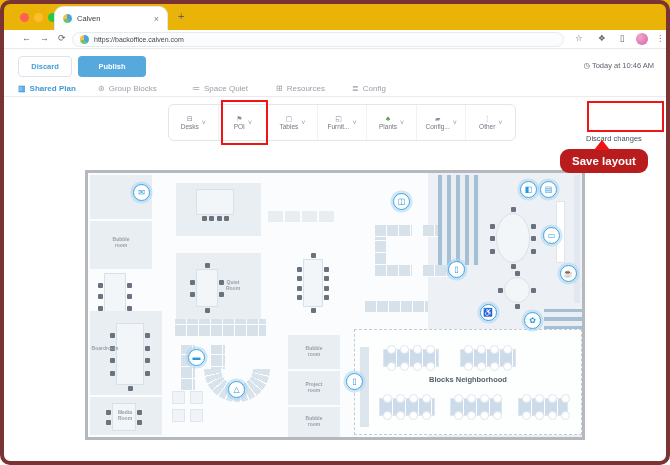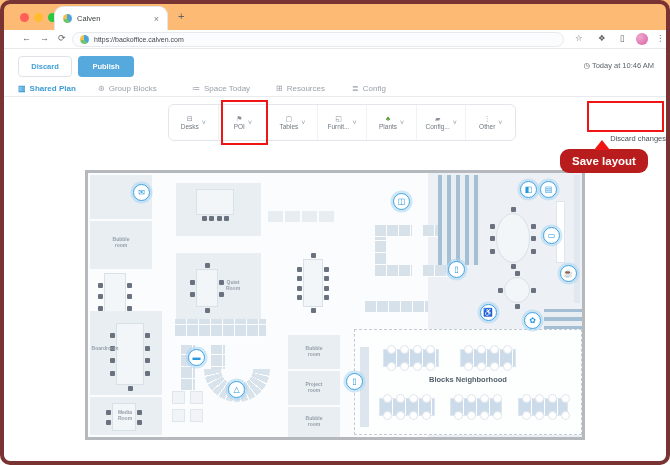--- a/index.html
+++ b/index.html
@@ -1,57 +1,57 @@
 <!DOCTYPE html>
 <html><head>
 <meta charset="utf-8">
 <style>
   * { margin:0; padding:0; box-sizing:border-box; }
   html,body { width:670px; height:465px; background:#fff; font-family:"Liberation Sans", sans-serif; }
   .shot { position:relative; width:670px; height:465px; background:#fff; overflow:hidden; }
   .frame { position:absolute; inset:0; border:4px solid #7a3333; border-radius:10px; pointer-events:none; z-index:90; }
 
   
-  .tabstrip { position:absolute; left:0; top:0; width:670px; height:30px; background:#fdba74; }
+  .tabstrip { position:absolute; left:0; top:0; width:670px; height:30px; background:#eab308; }
   .light { position:absolute; top:13px; width:9px; height:9px; border-radius:50%; }
   .tab { position:absolute; left:54px; top:6px; width:114px; height:24px; border:1px solid #e3e6ea; border-bottom:none; border-radius:9px 9px 0 0; background:#fff; display:flex; align-items:center; gap:5px; padding:0 8px; }
   .favicon { width:9px; height:9px; border-radius:50%; background:conic-gradient(#4aa4dc 0 40%, #6fc26f 40% 70%, #f4c04a 70% 100%); flex:none; }
   .tabtitle { font-size:7.5px; color:#3c4043; flex:1; }
   .tabclose { font-size:9px; color:#80868b; cursor:pointer; }
   .newtab { position:absolute; left:178px; top:10px; font-size:11px; color:#5f6368; }
   .urlrow { position:absolute; left:0; top:30px; width:670px; height:19px; background:#fff; border-bottom:1px solid #e7e9ec; }
   .navbtn { position:absolute; top:3px; font-size:9px; color:#5f6368; }
   .urlpill { position:absolute; left:72px; top:2px; width:492px; height:15px; border:1px solid #e7eaed; background:#fbfcfd; border-radius:8px; display:flex; align-items:center; gap:5px; padding:0 7px; }
   .urltext { font-size:7px; color:#45494e; }
   .chromeicon { position:absolute; top:3px; font-size:8.5px; color:#5f6368; }
   .avatar { position:absolute; left:636px; top:3px; width:12px; height:12px; border-radius:50%; background:radial-gradient(circle at 35% 35%, #f0a7cd, #d75fa5); }
 
   
   .appbar { position:absolute; left:0; top:49px; width:670px; height:34px; background:#fff; }
   .btn { border-radius:4px; font-size:7.5px; font-weight:bold; cursor:pointer; font-family:inherit; }
   .btn-discard { position:absolute; left:18px; top:7px; width:54px; height:21px; background:#fff; border:1px solid #dfe3e7; color:#3f9fd8; }
-  .btn-publish { position:absolute; left:78px; top:7px; width:56px; height:21px; background:#55a9dc; border:none; color:#fff; }
+  .btn-publish { position:absolute; left:78px; top:7px; width:68px; height:21px; background:#55a9dc; border:none; color:#fff; }
   .location { position:absolute; left:0; top:12px; width:670px; text-align:center; font-size:8px; color:#5a636c; }
   .timestamp { position:absolute; right:16px; top:12px; font-size:7.5px; color:#5a636c; }
   .navrow { position:absolute; left:0; top:83px; width:670px; height:14px; border-bottom:1px solid #e9ebee; background:#fff; }
   .navtab { position:absolute; top:1px; display:flex; gap:4px; align-items:center; font-size:8px; color:#9aa1aa; cursor:pointer; }
   .navtab .nicon { font-size:8px; }
   .navtab.active { color:#3d9bd6; font-weight:bold; }
 
   
   .palette { position:absolute; left:168px; top:104px; width:348px; height:37px; background:#fff; border:1px solid #e3e6ea; border-radius:6px; display:flex; z-index:5; }
   .tool { flex:1; display:flex; align-items:center; justify-content:center; gap:3px; border-right:1px solid #f0f2f4; cursor:pointer; }
   .tool:last-child { border-right:none; }
   .tool .col { display:flex; flex-direction:column; align-items:center; gap:1px; }
   .tool .ticon { font-size:7px; color:#8a929c; line-height:1; }
   .tool .ticon.green { color:#5a9e3d; }
   .tool .tlabel { font-size:6.5px; color:#6e7781; }
   .tool .chev { font-size:7px; color:#9aa1aa; }
   .btn-save { position:absolute; left:592px; top:105px; width:67px; height:23px; background:#4fa8dc; border:none; border-radius:4px; color:#fff; font-size:7.5px; font-weight:bold; cursor:pointer; z-index:5; font-family:inherit; }
-  .discard-changes { position:absolute; left:586px; top:134px; width:80px; text-align:right; font-size:7.5px; color:#4a5056; cursor:pointer; z-index:5; }
+  .discard-changes { position:absolute; left:586px; top:134px; width:80px; text-align:left; font-size:7.5px; color:#4a5056; cursor:pointer; z-index:5; }
 
   
   .plan { position:absolute; left:85px; top:170px; width:500px; height:270px; border:3px solid #b5b9be; background:#fbfcfd; overflow:hidden; z-index:1; }
   .plan > * { position:absolute; }
   .rightzone { left:340px; top:0; width:154px; height:264px; background:#edf1f5; }
   .room { background:#e9eef3; }
   .rlabel { font-size:5px; font-weight:bold; color:#97a0aa; text-align:center; line-height:1.2; z-index:3; }
   .tbl { background:#f2f6f9; border:1px solid #d9e1e8; }
   .chair { position:absolute; width:5px; height:5px; background:#6a7280; border-radius:1px; }
   .smallbox { background:#e8edf2; }
@@ -121,21 +121,21 @@
     <div class="navtab active" style="left:18px">
         <span class="nicon">▥</span>
         <span>Shared Plan</span>
       </div>
     <div class="navtab" style="left:98px">
         <span class="nicon">⊛</span>
         <span>Group Blocks</span>
       </div>
     <div class="navtab" style="left:192px">
         <span class="nicon">≔</span>
-        <span>Space Today</span>
+        <span>Space Quiet</span>
       </div>
     <div class="navtab" style="left:276px">
         <span class="nicon">⊞</span>
         <span>Resources</span>
       </div>
     <div class="navtab" style="left:352px">
         <span class="nicon">≣</span>
         <span>Config</span>
       </div>
   </div>

